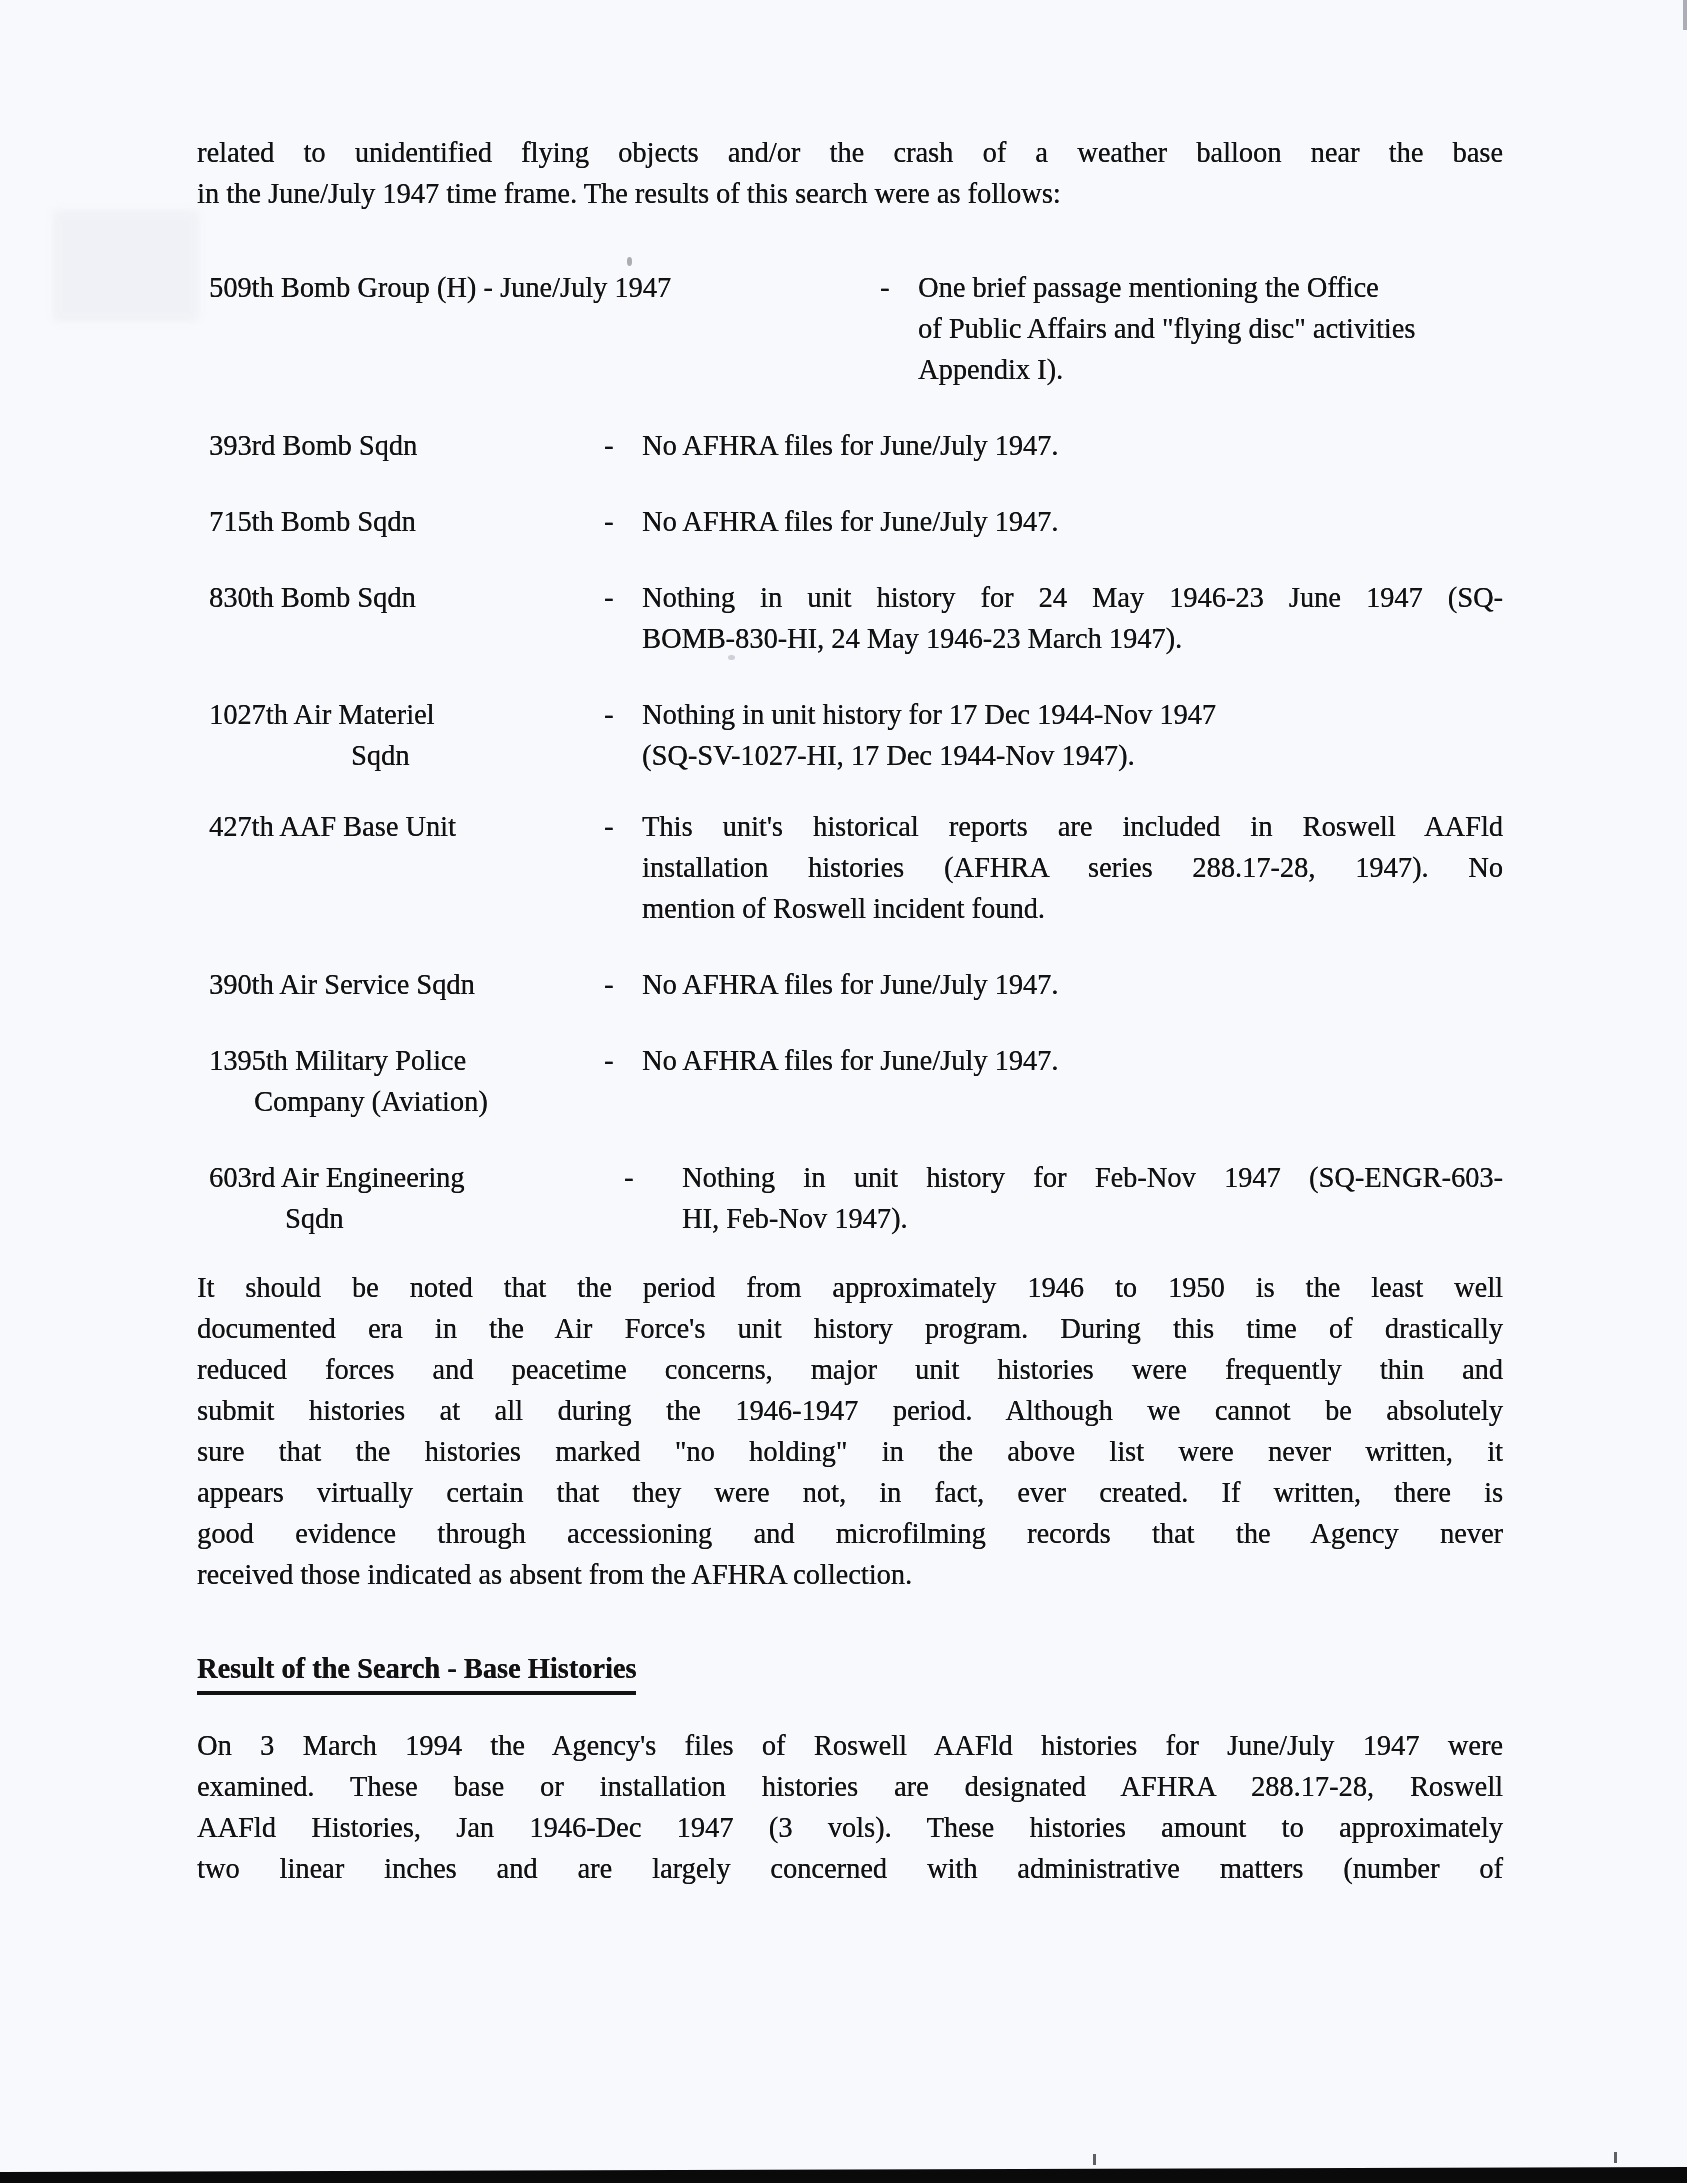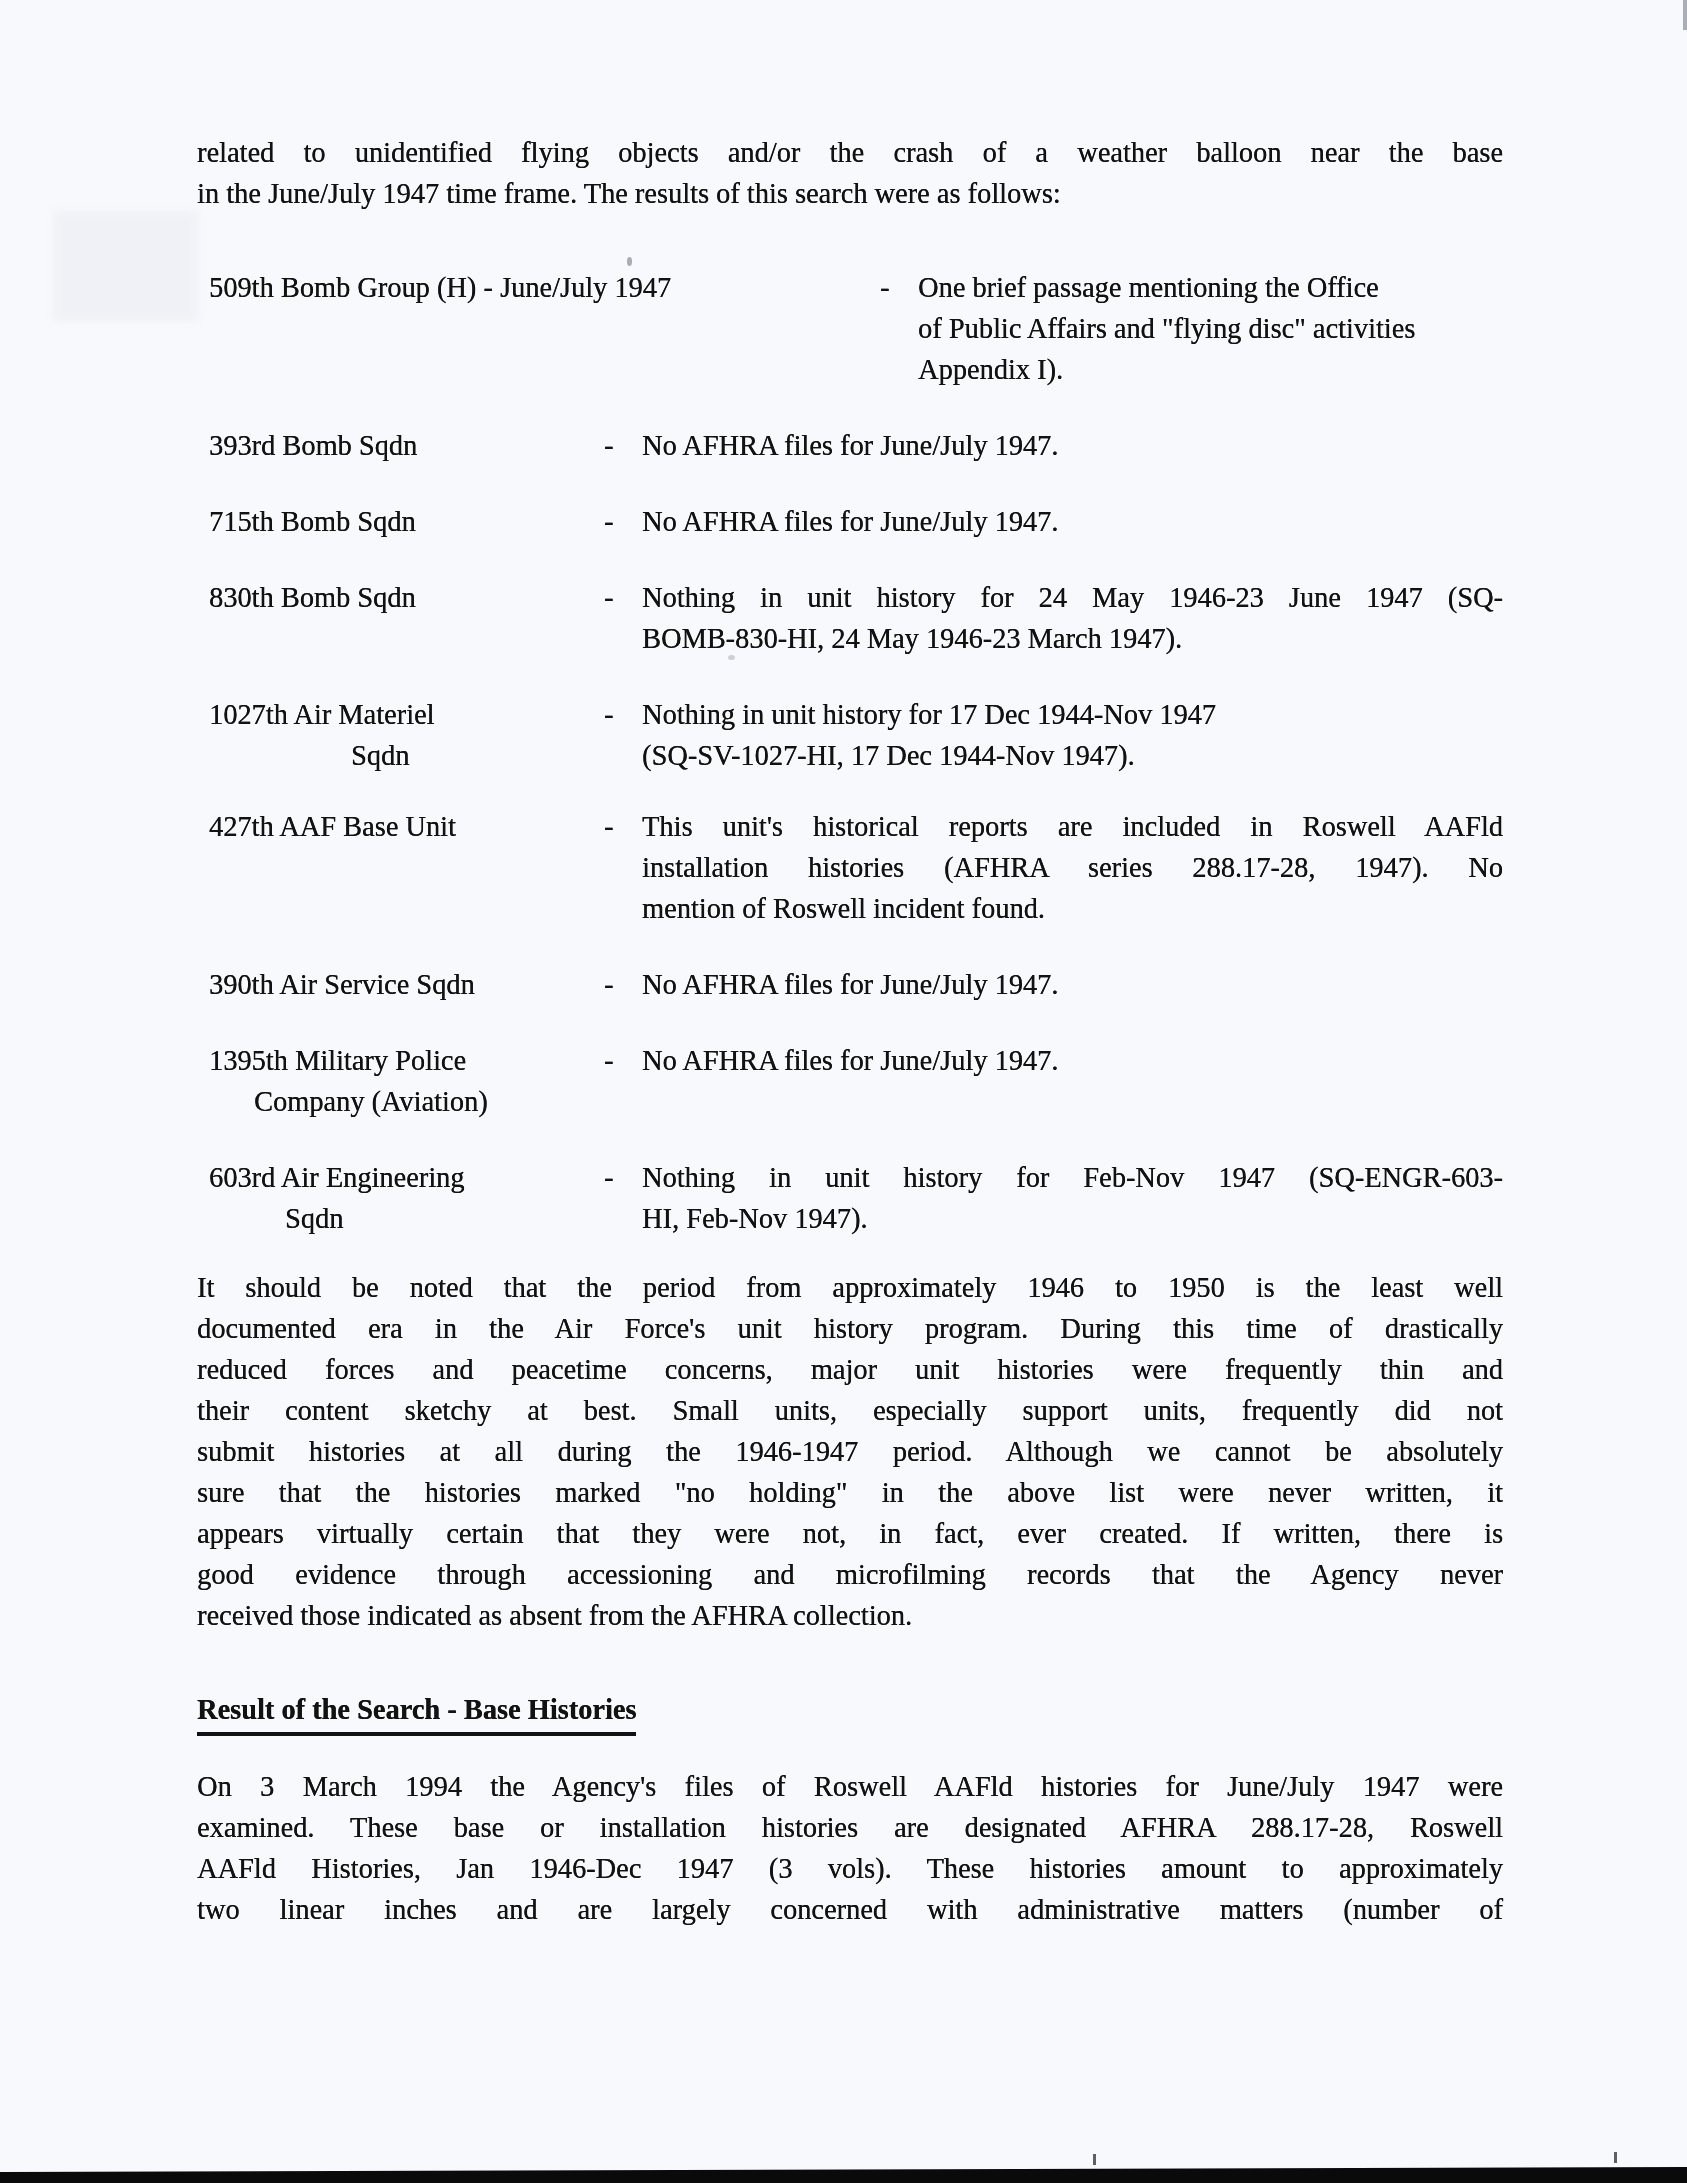--- a/index.html
+++ b/index.html
@@ -31,21 +31,21 @@
     line-height: 41px;
     margin-bottom: 35px;
     margin-left: 12px;
   }
   .unit-row.wide { grid-template-columns: 671px 38px 1fr; }
   .unit-row .udash { text-align: left; }
   .ln2-a { padding-left: 142px; }
   .ln2-b { padding-left: 45px; }
   .ln2-c { padding-left: 76px; }
   .mb-46 { margin-bottom: 30px; }
-  .mb-42 { margin-bottom: 28px; }
+  .mb-42 { margin-bottom: 28px; gap: 20px; }
   .body1 { margin-bottom: 0; }
   .heading {
     margin: 53px 0 30px 0;
     font-size: 28.4px;
     line-height: 41px;
     font-weight: 700;
   }
   .heading span {
     display: inline-block;
     border-bottom: 4.6px solid #121212;
@@ -217,21 +217,20 @@
           <span class="ln">HI, Feb-Nov 1947).</span>
         </div>
       </div>
 
     </div>
 
     <p class="para body1">
       <span class="ln j">It should be noted that the period from approximately 1946 to 1950 is the least well</span>
       <span class="ln j">documented era in the Air Force's unit history program.  During this time of drastically</span>
       <span class="ln j">reduced forces and peacetime concerns, major unit histories were frequently thin and</span>
-      <span class="ln j">their content sketchy at best.  Small units, especially support units, frequently did not</span>
       <span class="ln j">submit histories at all during the 1946-1947 period.  Although we cannot be absolutely</span>
       <span class="ln j">sure that the histories marked "no holding" in the above list were never written, it</span>
       <span class="ln j">appears virtually certain that they were not, in fact, ever created.  If written, there is</span>
       <span class="ln j">good evidence through accessioning and microfilming records that the Agency never</span>
       <span class="ln">received those indicated as absent from the AFHRA collection.</span>
     </p>
 
     <h2 class="heading">
       <span>Result of the Search - Base Histories</span>
     </h2>

